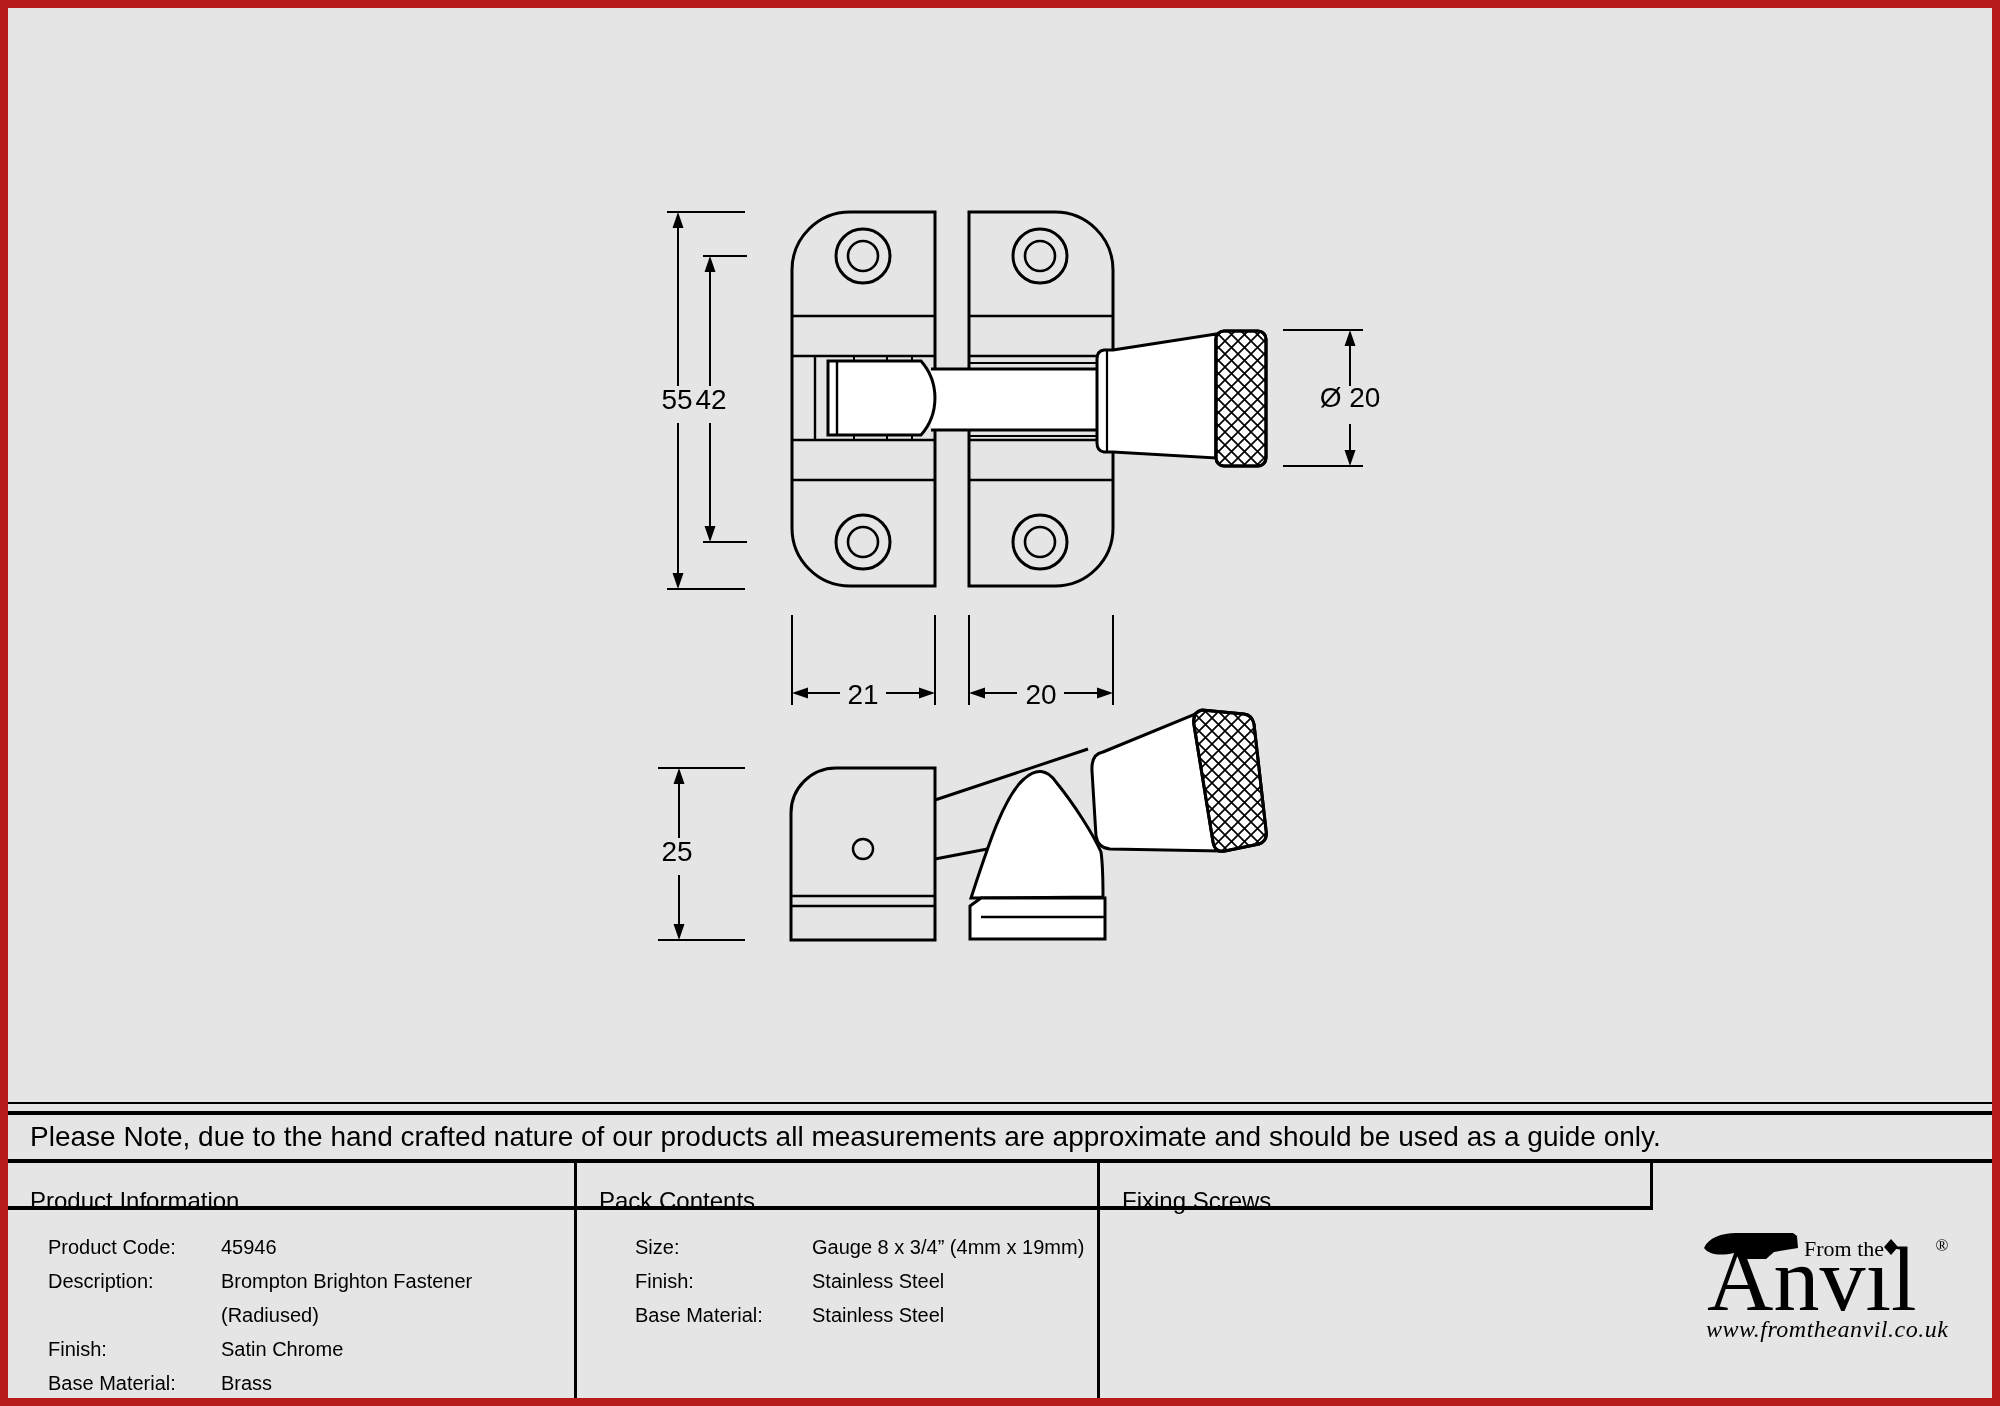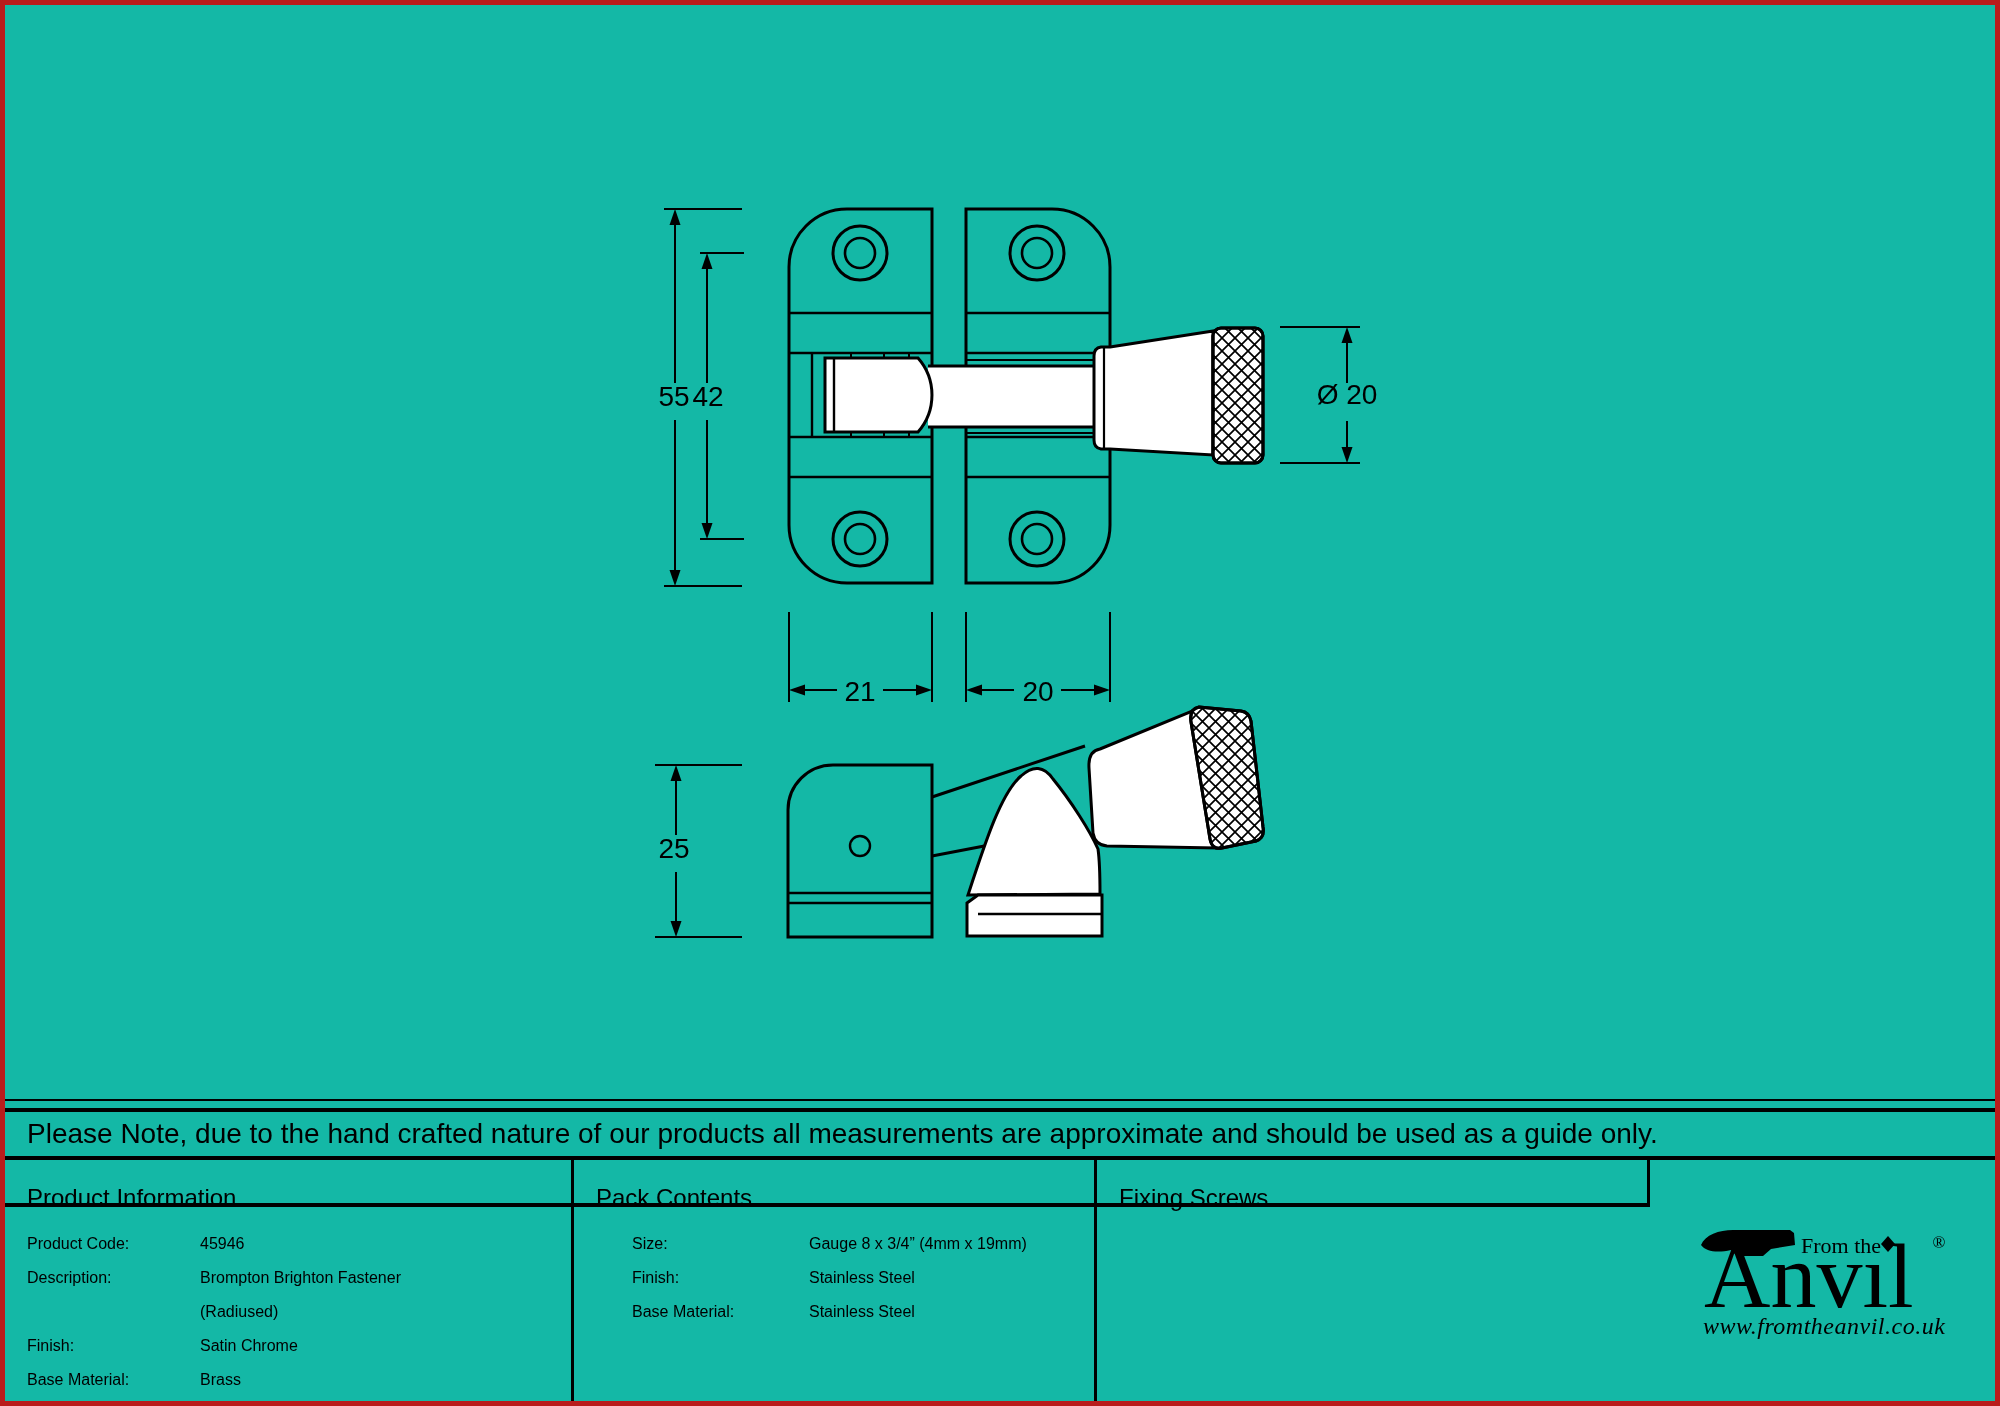--- a/index.html
+++ b/index.html
@@ -3,21 +3,21 @@
 <meta charset="utf-8">
 <style>
   * { box-sizing: border-box; margin: 0; padding: 0; }
   html, body { background: #fff; }
   body {
     width: 2000px; height: 1406px; position: relative;
     font-family: "Liberation Sans", sans-serif; color: #000;
   }
   .page {
     position: absolute; inset: 0;
-    border: 5px solid #b91c1c; background: #14b8a6; overflow: hidden;
+    border: 8px solid #b91c1c; background: #e5e5e5; overflow: hidden;
   }
   .drawing-svg { position: absolute; top: -5px; left: -5px; }
   .drawing-svg text {
     font-family: "Liberation Sans", sans-serif;
     font-size: 28px; fill: #000; text-anchor: middle;
   }
   .thin-rule {
     position: absolute; left: 0; right: 0; top: 1094px; height: 2px; background: #000;
   }
   .note-row {
@@ -31,21 +31,21 @@
     display: grid;
     grid-template-columns: 569px 523px 553px 1fr;
     grid-template-rows: 47px 1fr;
   }
   .h-cell {
     border-right: 3px solid #000; border-bottom: 4px solid #000;
     font-size: 24px; padding: 24px 0 0 22px; white-space: nowrap;
   }
   .b-cell {
     border-right: 3px solid #000;
-    font-size: 16px; line-height: 34px; padding: 20px 0 0 22px;
+    font-size: 20px; line-height: 34px; padding: 20px 0 0 40px;
   }
   .b-cell.fix { padding-left: 18px; margin-left: 40px; }
   .kv { display: flex; }
   .kv .lbl { width: 173px; flex: none; }
   .b-cell.fix .kv .lbl { width: 177px; }
   .logo-cell { grid-column: 4; grid-row: 1 / 3; position: relative; }
   .logo { position: absolute; left: 49px; top: 66px; }
   .logo text { fill: #000; }
   .logo .tagline { font-family: "Liberation Serif", serif; font-size: 22px; }
   .logo .wordmark { font-family: "Liberation Serif", serif; font-size: 92px; }

